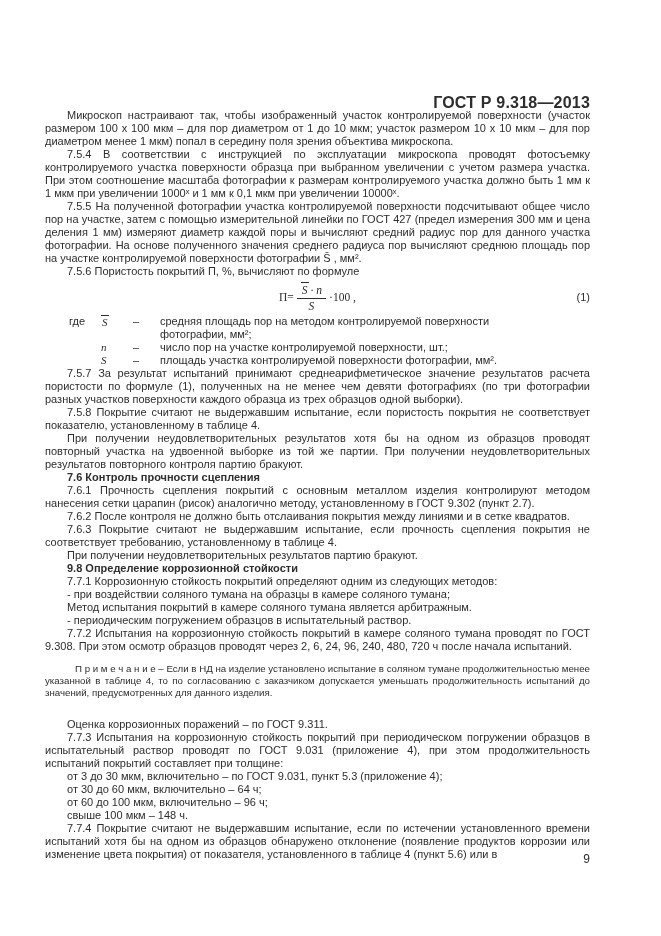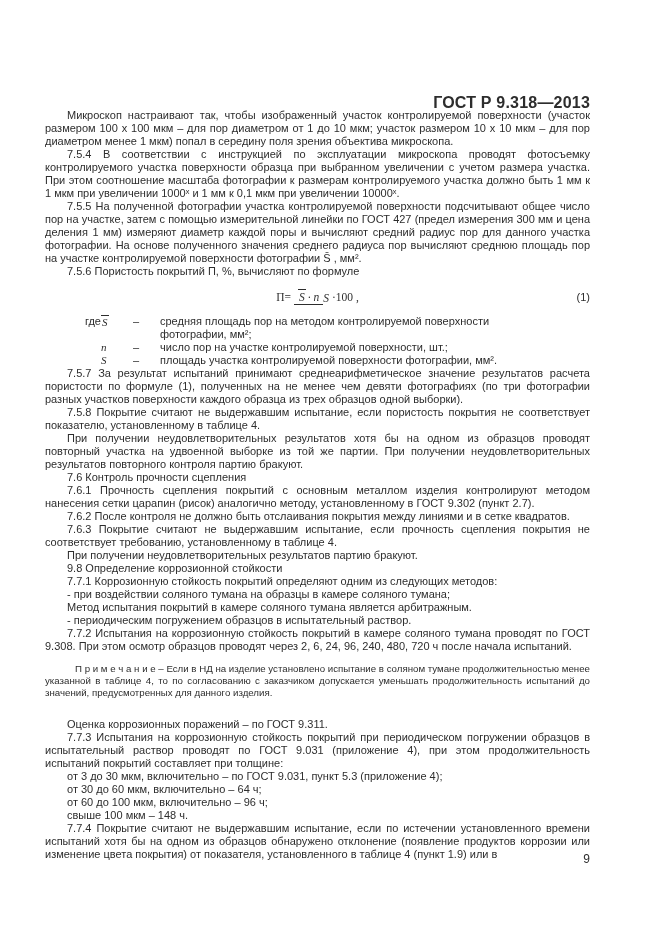--- a/index.html
+++ b/index.html
@@ -11,43 +11,43 @@
   .page{position:relative;width:661px;height:936px;overflow:hidden;background:#ffffff;}
   .doc-header{
     position:absolute;top:55px;left:45px;width:545px;
     text-align:right;font-size:16px;font-weight:bold;letter-spacing:0.2px;margin-top:39px;
   }
   .content{
     position:absolute;top:78px;left:45px;width:545px;
     font-size:11px;line-height:13px;text-align:justify;margin-top:31px;
   }
   p.para{margin:0;text-indent:22px;}
-  p.bold{font-weight:normal;}
+  p.bold{font-weight:bold;}
   p.note{
     font-size:9.7px;line-height:12.2px;
     margin:10px 0 18px;text-indent:30px;
   }
   .formula{position:relative;margin:4px 0 3px;text-align:center;height:30px;}
   .f-inner{
     display:inline-flex;align-items:center;height:30px;vertical-align:middle;
     font-family:"Liberation Serif",serif;font-size:11.5px;
   }
   .ital{font-style:italic;font-family:"Liberation Serif",serif;}
   .ovl{display:inline-block;border-top:1px solid #2d2d2d;line-height:1.05;padding:1px 1px 0;}
-  .frac{display:inline-flex;align-items:center;margin:0 3px;line-height:12px;}
+  .frac{display:inline-flex;flex-direction:column;align-items:center;margin:0 3px;line-height:12px;}
   .num{border-bottom:1px solid #2d2d2d;padding:0 4px 1px;}
   .den{padding-top:1px;}
   .n-rest{margin-left:2px;}
   .f-label{
     position:absolute;right:0;top:50%;transform:translateY(-50%);
     font-size:11px;font-family:"Liberation Sans",sans-serif;
   }
   .varlist{margin:1px 0 0;}
   .varrow{display:flex;text-align:left;}
-  .vpre{flex:none;width:32px;padding-left:24px;text-align:right;}
+  .vpre{flex:none;width:32px;padding-left:24px;}
   .vsym{flex:none;width:32px;font-size:11px;}
   .vdash{flex:none;width:27px;}
   .vdesc{flex:none;max-width:345px;}
   .footer-page{
     position:absolute;top:852px;left:45px;width:545px;
     text-align:right;font-size:12px;
   }
 </style>
 </head>
 <body>
@@ -101,16 +101,16 @@
       <p class="para body">Метод испытания покрытий в камере соляного тумана является арбитражным.</p>
       <p class="para body">- периодическим погружением образцов в испытательный раствор.</p>
       <p class="para body">7.7.2 Испытания на коррозионную стойкость покрытий в камере соляного тумана проводят по ГОСТ 9.308. При этом осмотр образцов проводят через 2, 6, 24, 96, 240, 480, 720 ч после начала испытаний.</p>
       <p class="para note">П р и м е ч а н и е – Если в НД на изделие установлено испытание в соляном тумане продолжительностью менее указанной в таблице 4, то по согласованию с заказчиком допускается уменьшать продолжительность испытаний до значений, предусмотренных для данного изделия.</p>
       <p class="para body">Оценка коррозионных поражений – по ГОСТ 9.311.</p>
       <p class="para body">7.7.3 Испытания на коррозионную стойкость покрытий при периодическом погружении образцов в испытательный раствор проводят по ГОСТ 9.031 (приложение 4), при этом продолжительность испытаний покрытий составляет при толщине:</p>
       <p class="para body">от 3 до 30 мкм, включительно – по ГОСТ 9.031, пункт 5.3 (приложение 4);</p>
       <p class="para body">от 30 до 60 мкм, включительно – 64 ч;</p>
       <p class="para body">от 60 до 100 мкм, включительно – 96 ч;</p>
       <p class="para body">свыше 100 мкм – 148 ч.</p>
-      <p class="para body">7.7.4 Покрытие считают не выдержавшим испытание, если по истечении установленного времени испытаний хотя бы на одном из образцов обнаружено отклонение (появление продуктов коррозии или изменение цвета покрытия) от показателя, установленного в таблице 4 (пункт 1.9) или в</p>
+      <p class="para body">7.7.4 Покрытие считают не выдержавшим испытание, если по истечении установленного времени испытаний хотя бы на одном из образцов обнаружено отклонение (появление продуктов коррозии или изменение цвета покрытия) от показателя, установленного в таблице 4 (пункт 5.6) или в</p>
     </div>
   <div class="footer-page">9</div>
 </div>
 
 </body></html>

